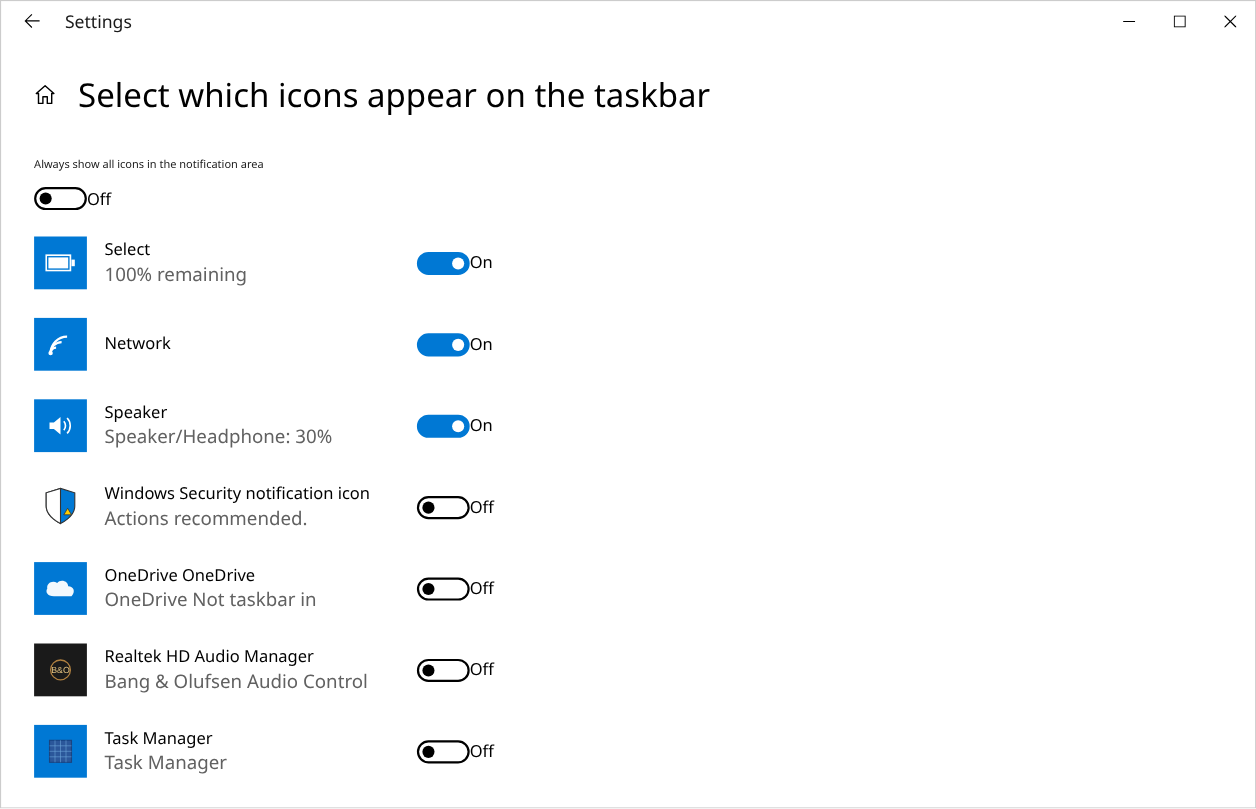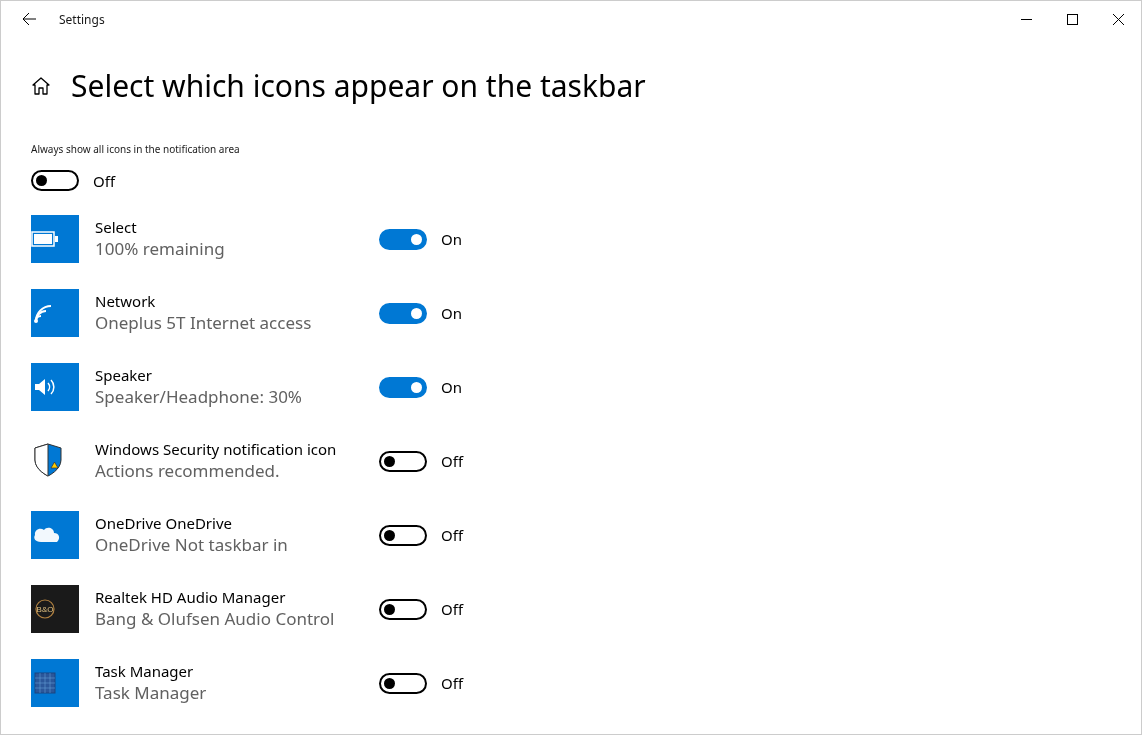--- a/index.html
+++ b/index.html
@@ -18,21 +18,21 @@
     align-items: center;
     justify-content: space-between;
     padding-left: 6px;
   }
   .titlebar-left { display: flex; align-items: center; }
   .back-btn {
     width: 44px; height: 36px;
     display: flex; align-items: center; justify-content: center;
     font-size: 16px;
   }
-  .title-text { font-size: 12px; margin-left: 8px; color: #1a1a1a;}
+  .title-text { font-size: 16px; margin-left: 8px; color: #1a1a1a;}
   .win-controls { display: flex; }
   .win-btn {
     width: 46px; height: 32px;
     display: flex; align-items: center; justify-content: center;
   }
   .content {
     padding-left: 30px;
     padding-top: 28px;
   }
   .header-row {
@@ -71,30 +71,30 @@
   }
   .toggle.on {
     background: #0078d4;
     border-color: #0078d4;
   }
   .toggle.on .knob {
     background: #ffffff;
     left: auto; right: 3px;
   }
   .toggle-state {
-    font-size: 15px; margin-left: 14px;
+    font-size: 15px; 
   }
   .item-row {
     display: flex; align-items: center;
     margin-bottom: 26px;
   }
   .icon-tile {
     width: 48px; height: 48px;
     background: #0078d4;
-    display: flex; align-items: center; justify-content: flex-start;
+    display: flex; align-items: center; justify-content: center;
     flex-shrink: 0;
     color: #a3a3a3;
   }
   .item-text {
     flex: 0 0 300px;
     padding-left: 16px;
     padding-right: 8px;
   }
   .item-title { font-size: 15px; color: #000000; line-height: 1.3;}
   .item-sub { font-size: 17px; color: #616161; line-height: 1.3;}
@@ -180,21 +180,20 @@
       <div class="icon-tile">
         <svg width="28" height="28" viewBox="0 0 28 28">
           <path d="M5 22 A15 15 0 0 1 20 7" stroke="#fff" stroke-width="2" fill="none"></path>
           <path d="M5 22 A10 10 0 0 1 15 12" stroke="#fff" stroke-width="2" fill="none"></path>
           <path d="M5 22 A5 5 0 0 1 10 17" stroke="#fff" stroke-width="2" fill="none"></path>
           <circle cx="5" cy="22" r="2" fill="#fff"></circle>
         </svg>
       </div>
       <div class="item-text">
         <div class="item-title">Network</div>
-        <div class="item-sub">Oneplus 5T Internet access</div>
       </div>
       <div class="item-toggle-col">
         <div class="toggle on">
             <div class="knob"></div>
           </div>
         <div class="toggle-state">On</div>
       </div>
     </div>
 
     <div class="item-row">

